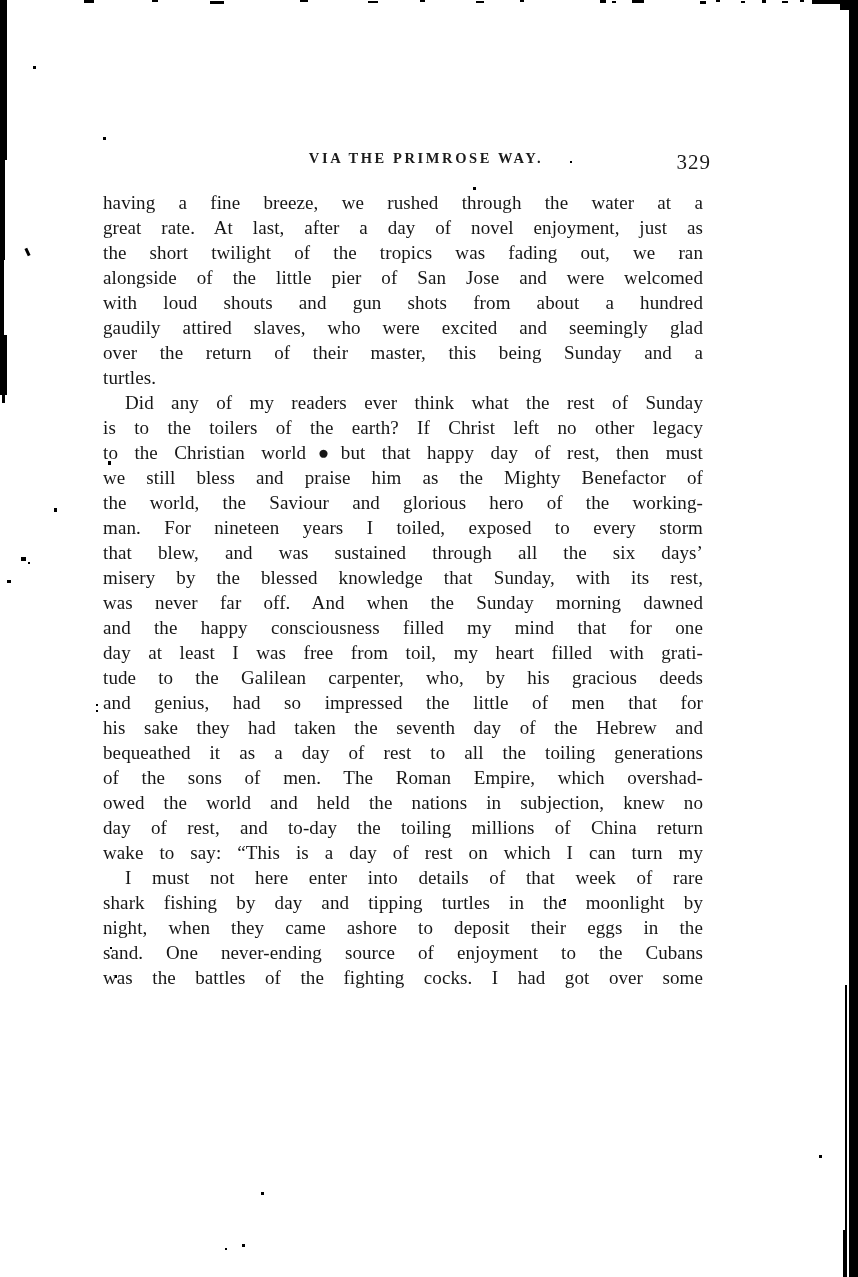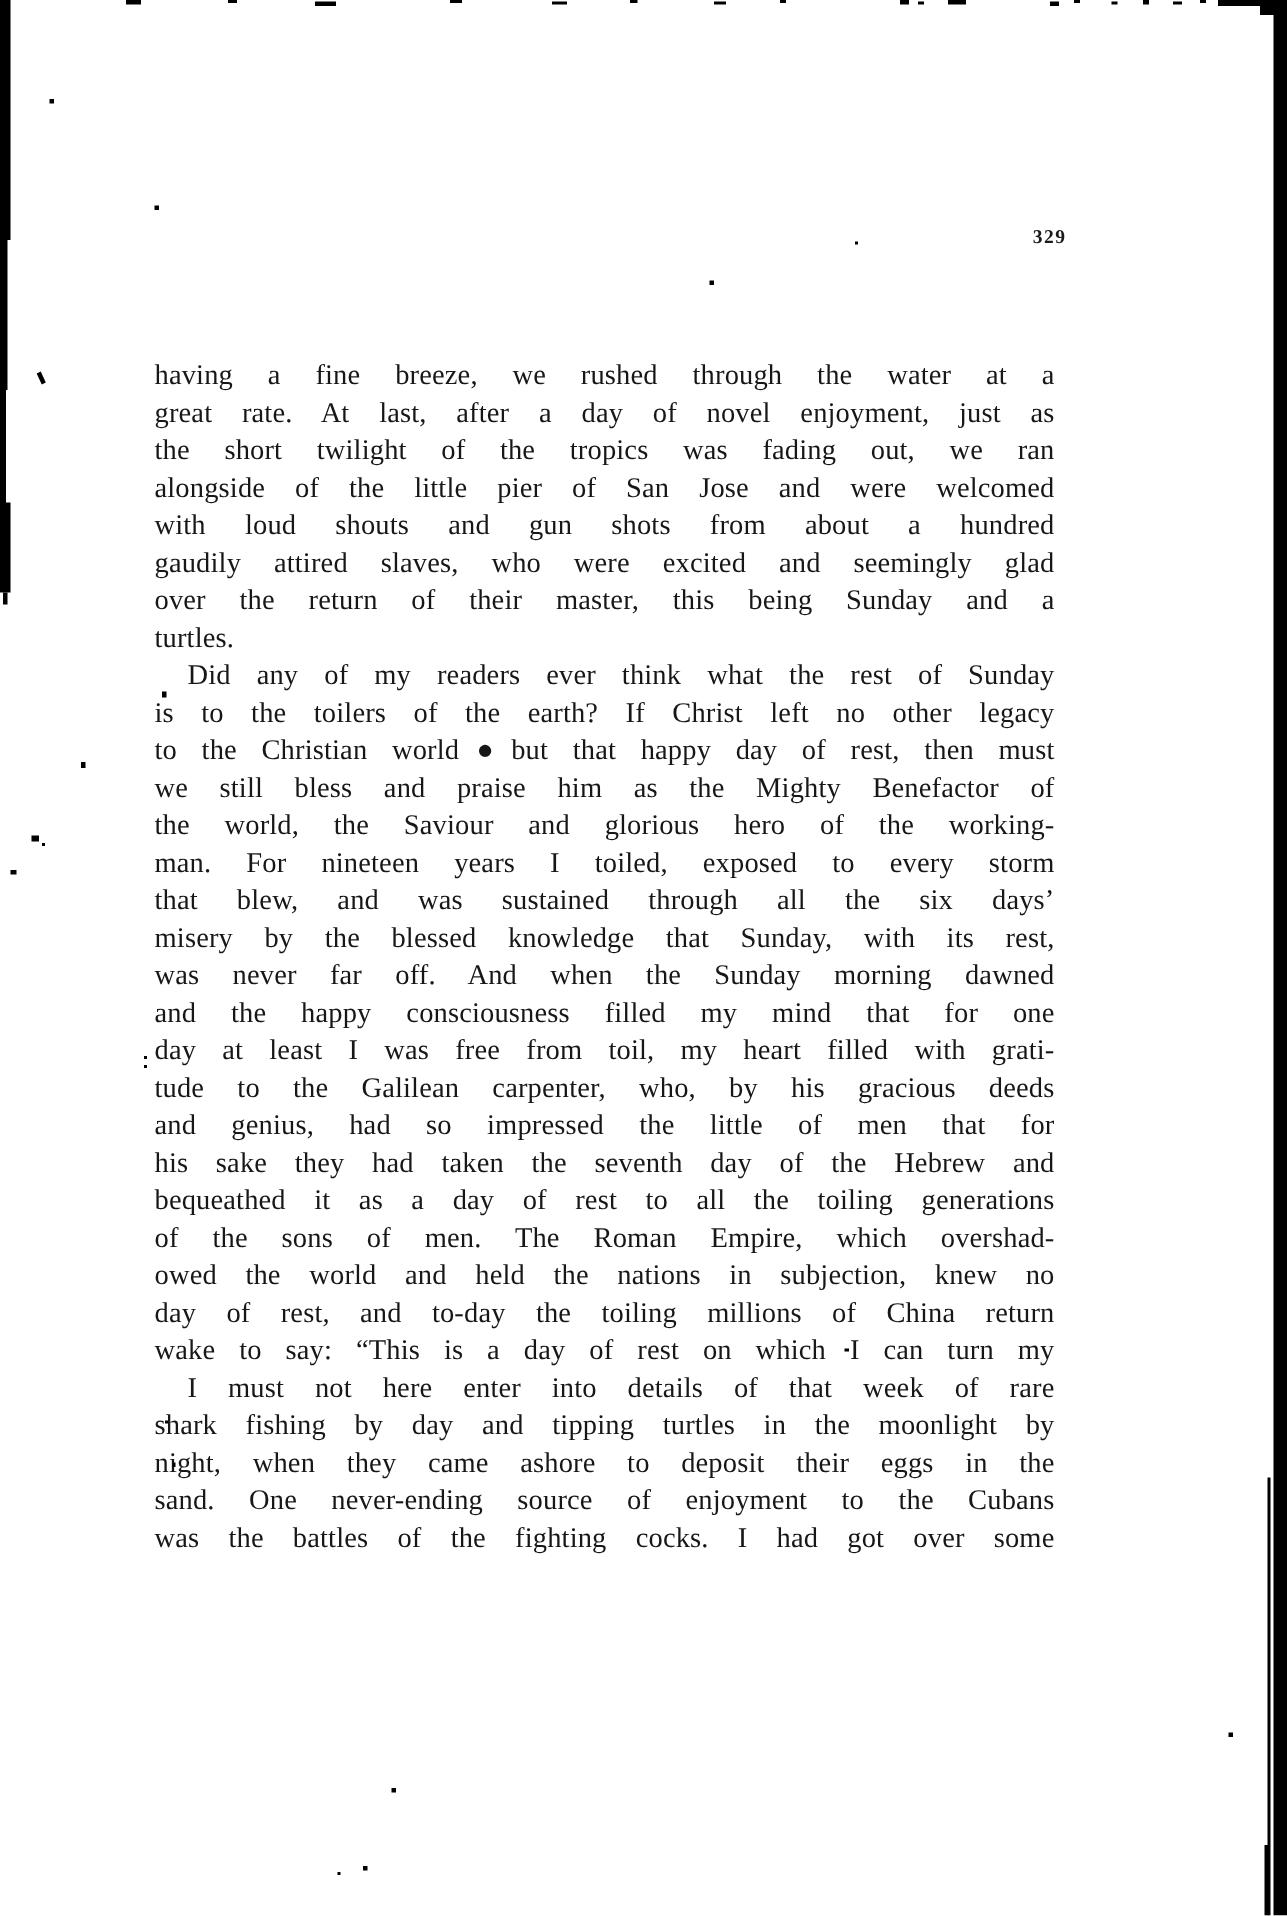--- a/index.html
+++ b/index.html
@@ -33,32 +33,31 @@
     font-size: 14.5px;
     font-weight: 700;
     letter-spacing: 2.6px;
     color: #1b1b1b;
     white-space: nowrap;
   }
   .page-number {
     position: absolute;
     right: -8px;
     top: 0;
-    font-size: 13px;
-    font-weight: 700;
+    font-size: 21px;
+    font-weight: 400;
     letter-spacing: 1px;
     color: #1b1b1b;
   }
   
   .text-block {
     position: absolute;
     left: 103px;
     top: 190px;
     width: 600px;
-    margin-top: 48px;
   }
   .paragraph { margin: 0; }
   .line {
     font-size: 19px;
     line-height: 25px;
     height: 25px;
     white-space: nowrap;
     text-align: justify;
     text-align-last: justify;
     letter-spacing: 0.1px;
@@ -69,20 +68,21 @@
   
   .artifact {
     position: absolute;
     background: #000;
   }
 </style>
 </head>
 <body>
 
 <div class="running-header">
+  <div class="running-title">VIA THE PRIMROSE WAY.</div>
   <div class="page-number">329</div>
 </div>
 
 <div class="text-block">
     <div class="paragraph">
       <div class="line">having a fine breeze, we rushed through the water at a</div>
       <div class="line">great rate. At last, after a day of novel enjoyment, just as</div>
       <div class="line">the short twilight of the tropics was fading out, we ran</div>
       <div class="line">alongside of the little pier of San Jose and were welcomed</div>
       <div class="line">with loud shouts and gun shots from about a hundred</div>

